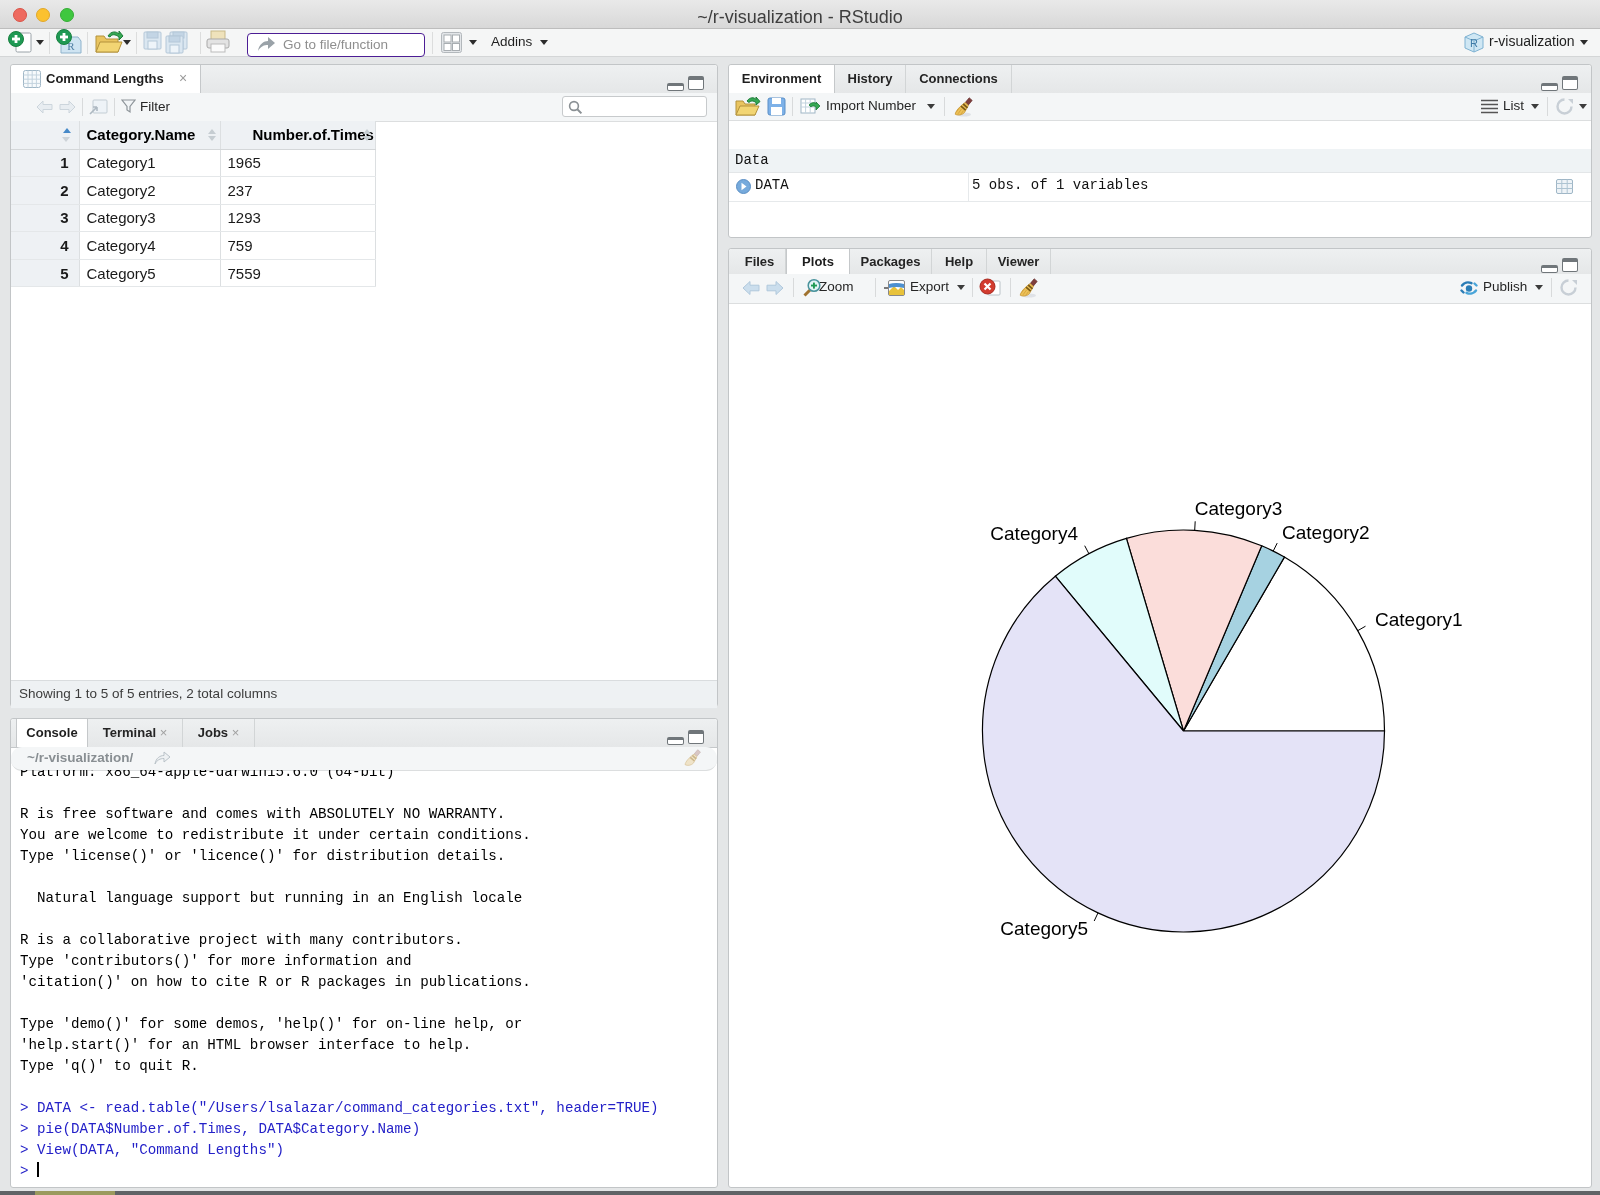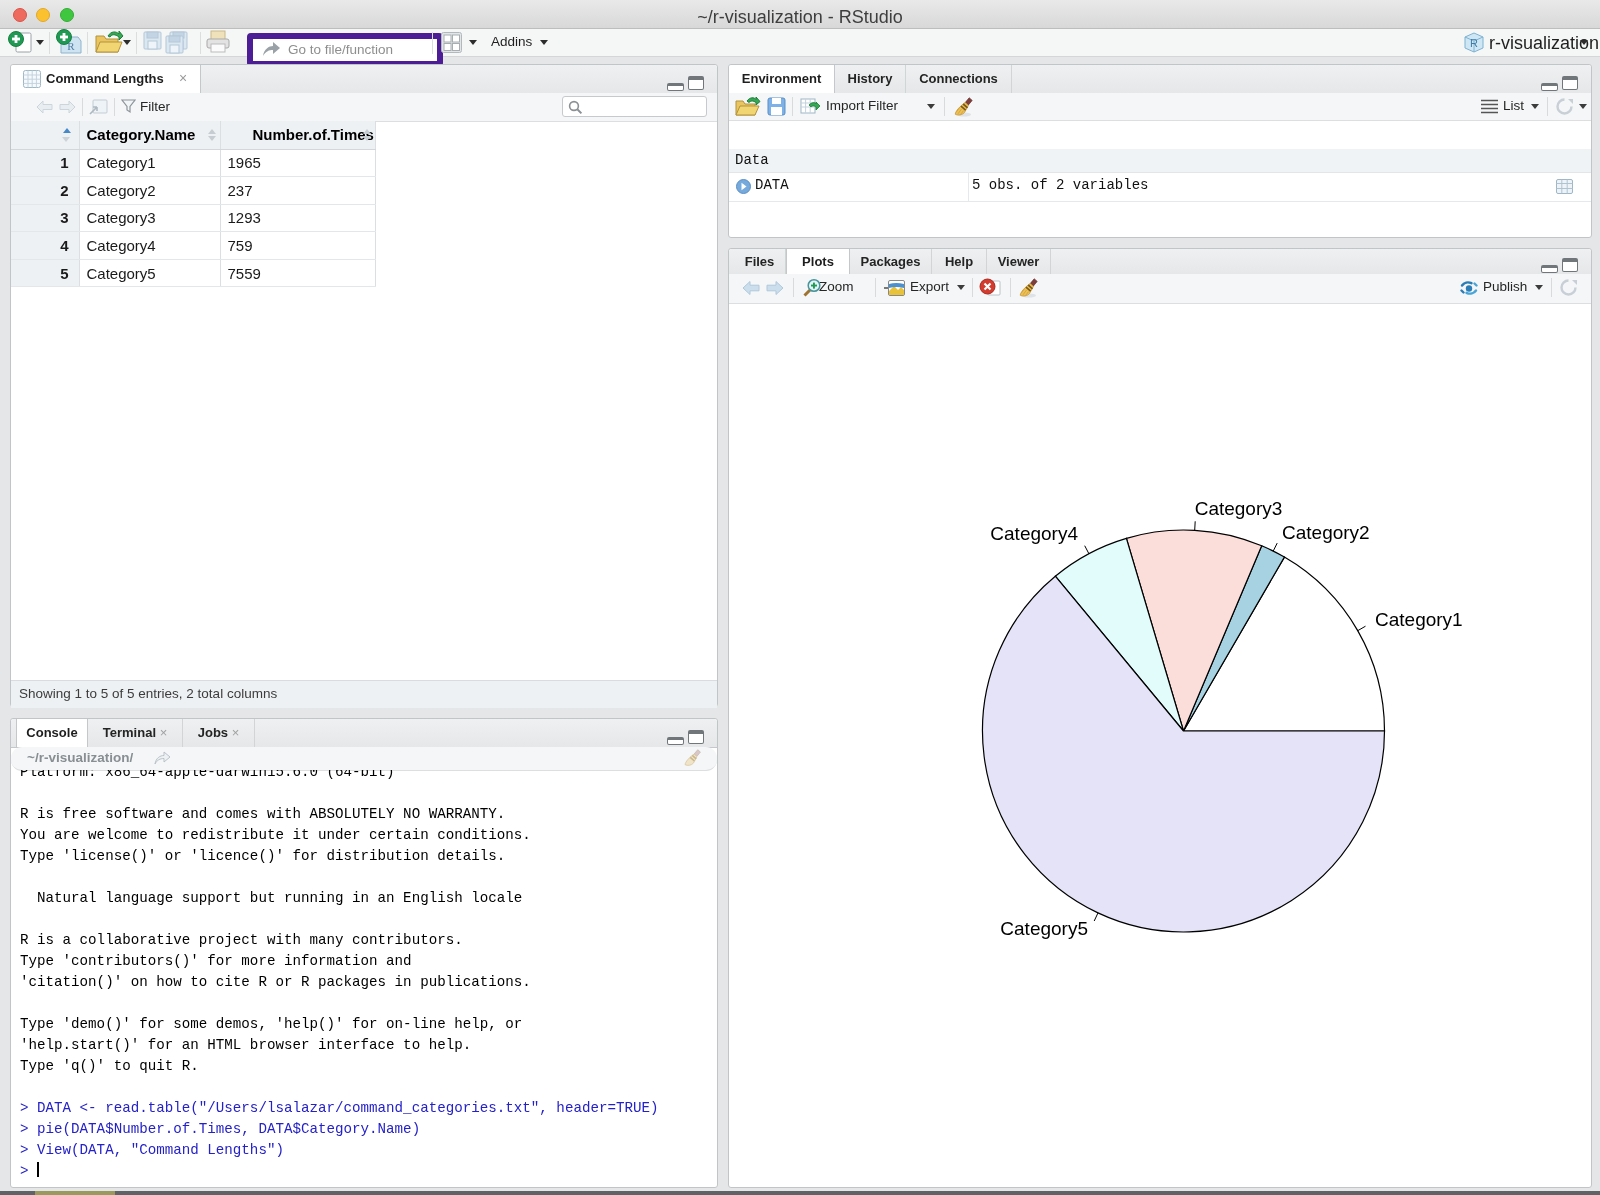--- a/index.html
+++ b/index.html
@@ -4,21 +4,21 @@
 <style>
 html,body{margin:0;padding:0;}
 body{width:1600px;height:1195px;position:relative;overflow:hidden;background:#e4e6e7;font-family:"Liberation Sans",sans-serif;}
 .abs{position:absolute;}
 #titlebar{left:0;top:0;width:1600px;height:28px;background:linear-gradient(#e9e9e9,#d8d8d8);border-bottom:1px solid #bdbdbd;}
 .tl{width:14px;height:14px;border-radius:50%;top:8px;box-sizing:border-box;}
 #title{width:1600px;text-align:center;top:7px;font-size:18px;color:#3e3e3e;}
 #toolbar{left:0;top:29px;width:1600px;height:27px;background:#f5f6f6;border-bottom:1px solid #d4d6d7;}
 .tsep{width:1px;height:22px;top:3px;background:#dcdddd;}
 .darr{width:0;height:0;border-left:4px solid transparent;border-right:4px solid transparent;border-top:5px solid #2c2c2c;}
-#gobox{left:247px;top:4px;width:176px;height:22px;background:#fff;border:6px solid #4c1d95;border-radius:4px;padding-left:8px;}
+#gobox{left:247px;top:4px;width:176px;height:22px;background:#fff;border:1px solid #4c1d95;border-radius:4px;}
 .panel{background:#fff;border:1px solid #c2c5c7;border-radius:3px;box-sizing:border-box;}
 .tabstrip{left:0;top:0;right:0;height:28px;background:linear-gradient(#eef0f1,#e5e7e8);border-bottom:1px solid #c5c8ca;border-radius:3px 3px 0 0;}
 .tab{position:absolute;top:0;height:28px;line-height:28px;font-size:13px;font-weight:bold;color:#242424;text-align:center;box-sizing:border-box;border-right:1px solid #d2d5d6;}
 .seltab{position:absolute;top:0;height:29px;background:#fff;border:1px solid #c5c8ca;border-top:none;border-radius:0 0 0 0;box-sizing:border-box;font-size:13px;font-weight:bold;color:#1e1e1e;}
 .ptool{background:#f4f6f7;border-bottom:1px solid #dcdedf;}
 .vsep{width:1px;background:#d8dadb;}
 .uilab{font-size:13.5px;color:#262626;}
 .wmin{width:17px;height:8px;border:1px solid #70767a;border-top:3px solid #70767a;border-radius:2px;box-sizing:border-box;background:#fff;}
 .wmax{width:16px;height:14px;border:1px solid #70767a;border-top:4px solid #70767a;border-radius:2px;box-sizing:border-box;background:#fff;}
 .mono{font-family:"Liberation Mono",monospace;}
@@ -93,21 +93,21 @@
       <rect x="11.5" y="11.5" width="7" height="7" fill="#fff" stroke="#a8adb1"></rect>
  </svg>
  <div class="abs darr" style="left:469px;top:11px;"></div>
  <div class="abs" style="left:491px;top:5px;font-size:13.5px;color:#1f1f1f;">Addins</div>
  <div class="abs darr" style="left:540px;top:11px;"></div>
  <svg class="abs" style="left:1464px;top:3px" width="20" height="21" viewBox="0 0 20 21">
   <path d="M10 1 L19 5 L19 16 L10 20 L1 16 L1 5 Z" fill="#cfe7f4" stroke="#7fb2d2"></path>
   <path d="M1 5 L10 9 L19 5 M10 9 L10 20" fill="none" stroke="#7fb2d2"></path>
   <text x="10" y="15" font-size="11" fill="#3f7ca8" text-anchor="middle">R</text>
  </svg>
- <div class="abs" style="left:1489px;top:4px;font-size:18px;color:#1f1f1f;">r-visualization</div>
+ <div class="abs" style="left:1489px;top:4px;font-size:14px;color:#1f1f1f;">r-visualization</div>
  <div class="abs darr" style="left:1580px;top:11px;"></div>
 </div>
 
 <div class="abs panel" id="p1" style="left:10px;top:64px;width:708px;height:643px;">
  <div class="abs tabstrip"></div>
  <div class="abs seltab" style="left:0px;width:190px;height:29px;border-left:none;border-radius:3px 0 0 0;">
   <svg class="abs" style="left:12px;top:5px" width="18" height="18" viewBox="0 0 18 18">
    <rect x="0.5" y="0.5" width="17" height="17" rx="2" fill="#f7fafc" stroke="#9fb6c6"></rect>
    <path d="M0.5 5 H17.5 M0.5 9.2 H17.5 M0.5 13.4 H17.5 M5 0.5 V17.5 M9.2 0.5 V17.5 M13.4 0.5 V17.5" stroke="#c3d3de" fill="none"></path>
   </svg>
@@ -253,21 +253,21 @@
    <rect x="1" y="1" width="17" height="17" rx="2" fill="#7db1e8" stroke="#5a8fc7"></rect>
    <rect x="5" y="1" width="9" height="6" fill="#fff"></rect>
    <rect x="4" y="10" width="11" height="8" fill="#fff"></rect>
   </svg>
   <div class="abs vsep" style="left:63px;top:4px;height:19px;"></div>
   <svg class="abs" style="left:71px;top:5px" width="20" height="17" viewBox="0 0 20 17">
    <rect x="1" y="1" width="14" height="14" fill="#fff" stroke="#9fb6c6"></rect>
    <path d="M1 5 H15 M1 9 H15 M5.6 1 V15 M10.2 1 V15" stroke="#c3d3de"></path>
    <path d="M9 7 C12 4 15 4 16 6 L16 4 L20 8 L16 12 L16 9 C14 7.5 12 7.5 11 9 Z" fill="#35a853" stroke="#1e7d39" stroke-width="0.8"></path>
   </svg>
-  <div class="abs uilab" style="left:97px;top:5px;">Import Filter</div>
+  <div class="abs uilab" style="left:97px;top:5px;">Import Number</div>
   <div class="abs darr" style="left:198px;top:11px;border-top-color:#3c3c3c;"></div>
   <div class="abs vsep" style="left:215px;top:4px;height:19px;"></div>
   <svg class="abs" style="left:224px;top:4px" width="20" height="20" viewBox="0 0 20 20">
         <ellipse cx="11" cy="17.5" rx="7" ry="2" fill="#d9dde2" opacity="0.8"></ellipse>
         <path d="M16.2 0.8 L19.2 3.4 L15.2 8.2 L12.2 5.6 Z" fill="#7e3f3c" stroke="#693230" stroke-width="0.7"></path>
         <path d="M12.2 5.6 L15.4 8.4 L11.5 15.5 C9.5 18 5 18.8 2.2 17.2 C2.8 14 6.5 9.5 12.2 5.6 Z" fill="#edc158" stroke="#c59434" stroke-width="0.8"></path>
         <path d="M10.2 7 L14.5 10.8 M8 9.2 L12.6 13.2" stroke="#7a5a17" stroke-width="1.7" fill="none"></path>
         <path d="M5 16.8 L8.5 12 M7.5 17.6 L10.5 13.6 M3.2 15.2 L6.5 10.8" stroke="#d4a33c" stroke-width="0.9" fill="none"></path>
       </svg>
   <svg class="abs" style="left:752px;top:6px" width="17" height="15" viewBox="0 0 17 15">
@@ -286,21 +286,21 @@
  <div class="abs mono" style="left:0;top:84px;right:0;height:23px;background:#eff3f5;border-bottom:1px solid #e3e6e8;font-size:14px;color:#111;">
       <span style="position:absolute;left:6px;top:3px;">Data</span>
     </div>
  <div class="abs" style="left:0;top:107px;right:0;height:29px;border-bottom:1px solid #e6e9eb;">
   <div class="abs" style="left:239px;top:0;width:1px;height:29px;background:#e6e9eb;"></div>
   <svg class="abs" style="left:7px;top:7px" width="15" height="15" viewBox="0 0 15 15">
         <circle cx="7.5" cy="7.5" r="7" fill="#76aadc" stroke="#5b8fc4"></circle>
         <path d="M5.5 3.8 L10.5 7.5 L5.5 11.2 Z" fill="#fff"></path>
       </svg>
   <div class="abs mono" style="left:26px;top:5px;font-size:14px;color:#111;">DATA</div>
-  <div class="abs mono" style="left:243px;top:5px;font-size:14px;color:#111;">5 obs. of 2 variables</div>
+  <div class="abs mono" style="left:243px;top:5px;font-size:14px;color:#111;">5 obs. of 1 variables</div>
   <svg class="abs" style="right:18px;top:7px" width="17" height="15" viewBox="0 0 17 15">
    <rect x="0.5" y="0.5" width="16" height="14" rx="1.5" fill="#eef3f7" stroke="#9fb6c6"></rect>
    <path d="M0.5 4.5 H16.5 M0.5 9.5 H16.5 M5.8 0.5 V14.5 M11.2 0.5 V14.5" stroke="#aec4d2"></path>
   </svg>
  </div>
 </div>
 
 <div class="abs panel" id="p4" style="left:728px;top:248px;width:864px;height:940px;">
  <div class="abs tabstrip" style="height:25px;"></div>
  <div class="abs tab" style="left:5px;width:52px;height:25px;line-height:25px;">Files</div>

